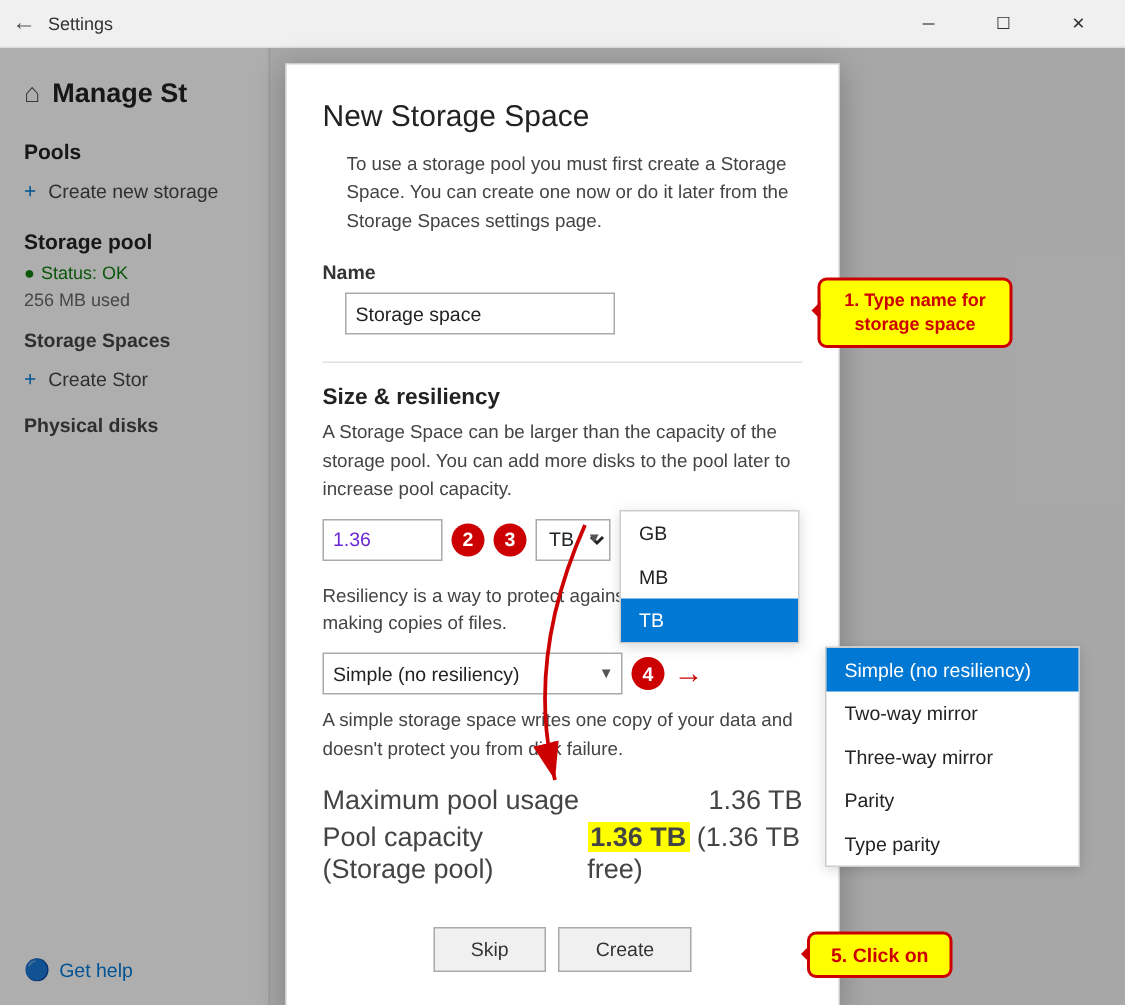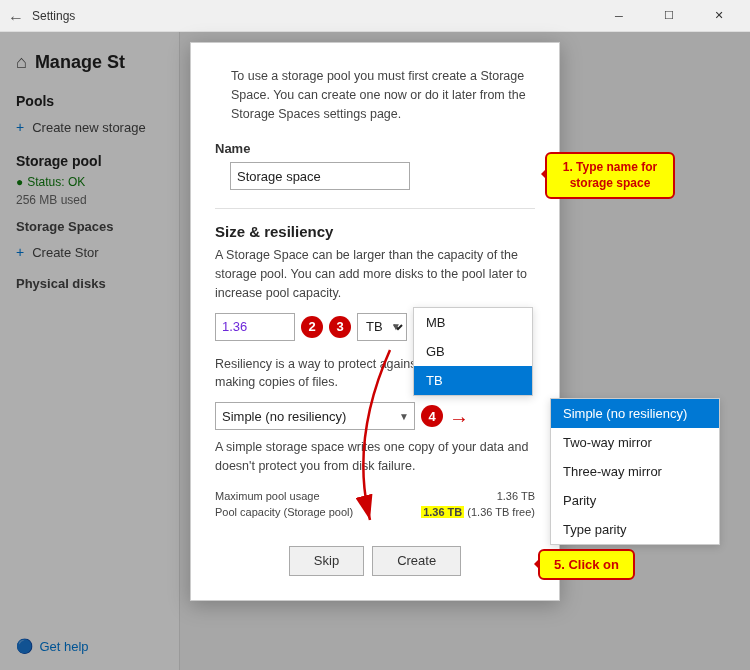--- a/index.html
+++ b/index.html
@@ -304,21 +304,21 @@
     }
 
     .resiliency-desc {
       font-size: 12.5px;
       color: #444;
       line-height: 1.5;
       margin-bottom: 14px;
     }
 
     .pool-info {
-      font-size: 11px;
+      font-size: 18px;
       color: #444;
       margin-bottom: 4px;
       display: flex;
       justify-content: space-between;
     }
     .highlight-value {
       background: #ffff00;
       padding: 0 2px;
       font-weight: 600;
     }
@@ -457,20 +457,21 @@
 
     <div class="sidebar-footer">
       <span style="font-size:14px;">🔵</span>
       <span>Get help</span>
     </div>
   </div>
 
   <div class="overlay"></div>
 
   <div class="dialog">
+    <div class="dialog-title">New Storage Space</div>
     <div class="dialog-desc">To use a storage pool you must first create a Storage Space. You can create one now or do it later from the Storage Spaces settings page.</div>
 
     <div class="dialog-label">Name</div>
     <div class="name-row">
       <input class="dialog-input" type="text" value="Storage space" style="">
       <div class="callout">1. Type name for storage space</div>
     </div>
 
     <hr class="divider-line">
 
@@ -484,22 +485,22 @@
 
       <div class="select-wrapper" style="position:relative;">
         <select class="size-unit-select">
           <option>MB</option>
           <option>GB</option>
           <option selected="">TB</option>
         </select>
         <span class="select-chevron">▼</span>
 
         <div class="dropdown-popup" style="right:-126px; top:-6px;">
+          <div class="dropdown-item">GB</div>
           <div class="dropdown-item">MB</div>
-          <div class="dropdown-item">GB</div>
           <div class="dropdown-item selected">TB</div>
         </div>
       </div>
       <span class="arrow-right">→</span>
     </div>
 
     <div class="dialog-section-desc">Resiliency is a way to protect against disk failures by making copies of files.</div>
 
     <div class="resiliency-row">
       <div class="select-wrapper" style="position:relative;">

